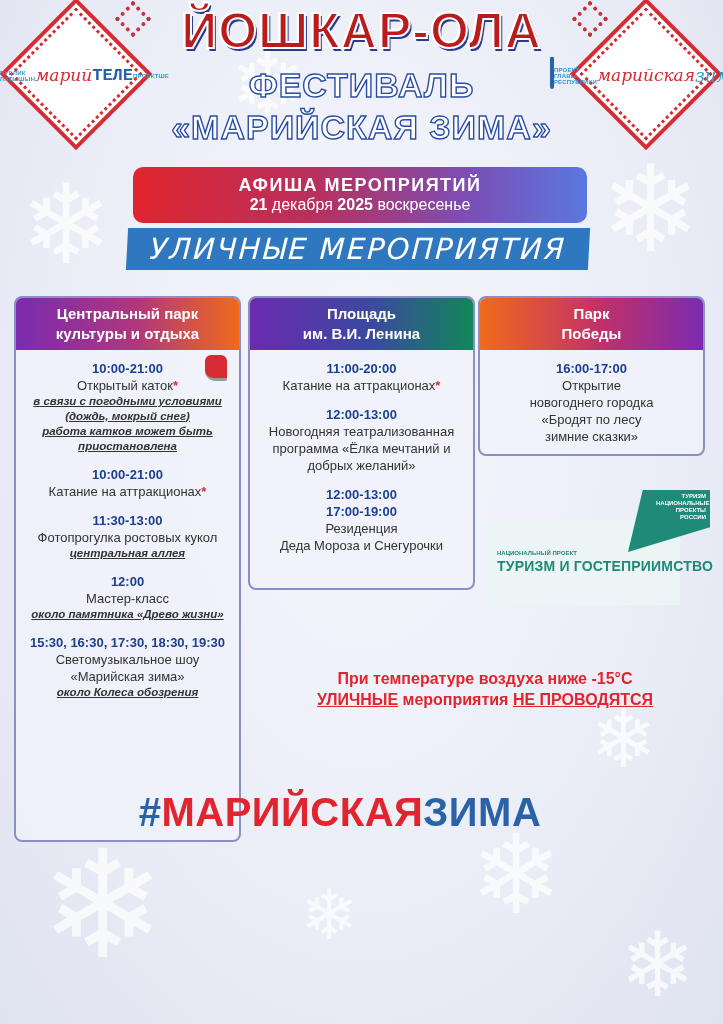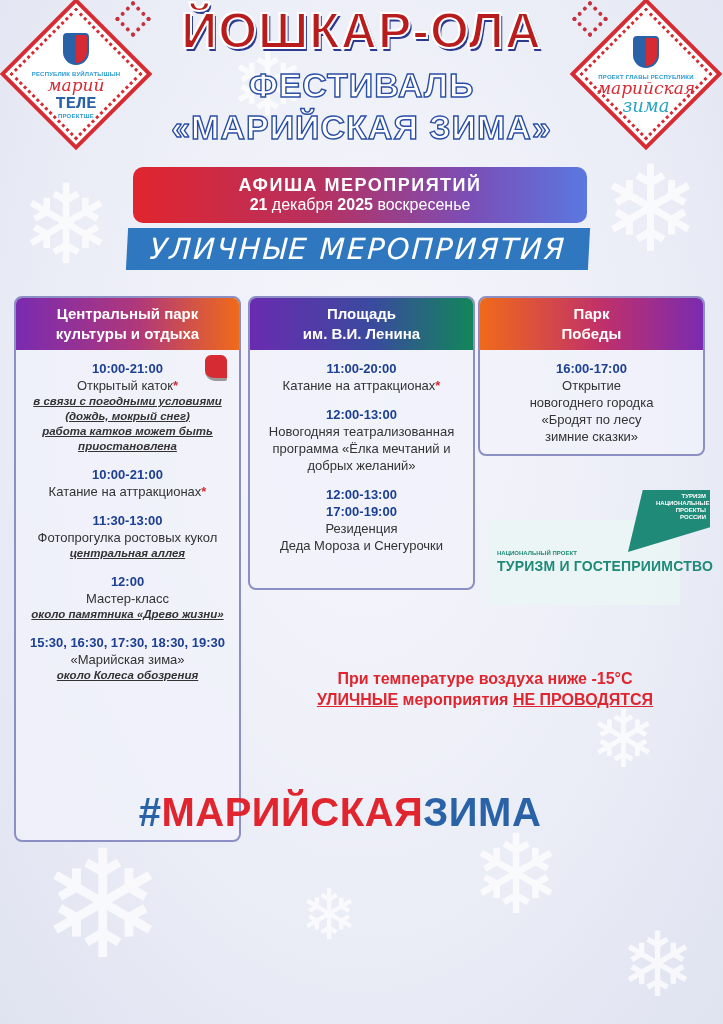--- a/index.html
+++ b/index.html
@@ -7,21 +7,21 @@
   body {
     font-family: "Liberation Sans", sans-serif;
     background: radial-gradient(ellipse at 50% 40%, #f6f7fc 0%, #eceef7 55%, #dfe3f0 100%);
     position: relative;
   }
   .flake { position: absolute; color: #ffffff; opacity: 0.75; font-family: "DejaVu Sans", sans-serif; line-height: 1; }
   .logo {
     position: absolute; width: 108px; height: 108px; transform: rotate(45deg);
     background: #fff; border: 4px solid #d62b33; outline: 3px dotted #d62b33; outline-offset: -10px;
   }
-  .logo-inner { position: absolute; top: 0; width: 152px; height: 152px; display: flex; flex-direction: column; align-items: center; justify-content: center; text-align: left; }
+  .logo-inner { position: absolute; top: 0; width: 152px; height: 152px; display: flex; align-items: center; justify-content: center; text-align: left; }
   .shield { width: 26px; height: 32px; border: 2px solid #2a62a8; border-radius: 4px 4px 13px 13px; background: linear-gradient(90deg,#2a62a8 50%, #d62b33 50%); margin-bottom: 6px; }
   .logo-small { font-size: 6px; color: #2a9ad3; font-weight: bold; letter-spacing: .2px; }
   .logo-red { font-size: 17px; color: #d62b33; font-style: italic; font-family: "DejaVu Serif", serif; line-height: 1.05; }
   .logo-blue { font-size: 17px; color: #2a62a8; font-weight: bold; line-height: 1.05; font-family: Liberation Mono, monospace; }
   .logo-teal { font-size: 18px; color: #2aa3c2; font-style: italic; font-family: "DejaVu Serif", serif; line-height: 1.05; }
   .ornament { position: absolute; width: 26px; height: 26px; transform: rotate(45deg); border: 4px dotted #c7313e; }
   .title-main {
     position: absolute; left: 150px; top: 2px; width: 423px; text-align: center;
     font-size: 50px; font-weight: bold; letter-spacing: 1px;
     color: #b91c1c; -webkit-text-stroke: 2px #ffffff;
@@ -135,20 +135,21 @@
       <div class="txt">Фотопрогулка ростовых кукол</div>
       <div class="note">центральная аллея</div>
     </div>
     <div class="ev">
       <div class="time">12:00</div>
       <div class="txt">Мастер-класс</div>
       <div class="note">около памятника «Древо жизни»</div>
     </div>
     <div class="ev">
       <div class="time">15:30, 16:30, 17:30, 18:30, 19:30</div>
+      <div class="txt">Светомузыкальное шоу</div>
       <div class="txt">«Марийская зима»</div>
       <div class="note">около Колеса обозрения</div>
     </div>
   </div>
 </div>
 <div class="skate"></div>
 
 <div class="card" style="left:248px;top:296px;width:227px;height:294px;">
   <div class="card-h" style="background:linear-gradient(90deg,#6a2bb0 0%,#3a4a9e 55%,#12865a 100%);">
     <span>Площадь</span>

